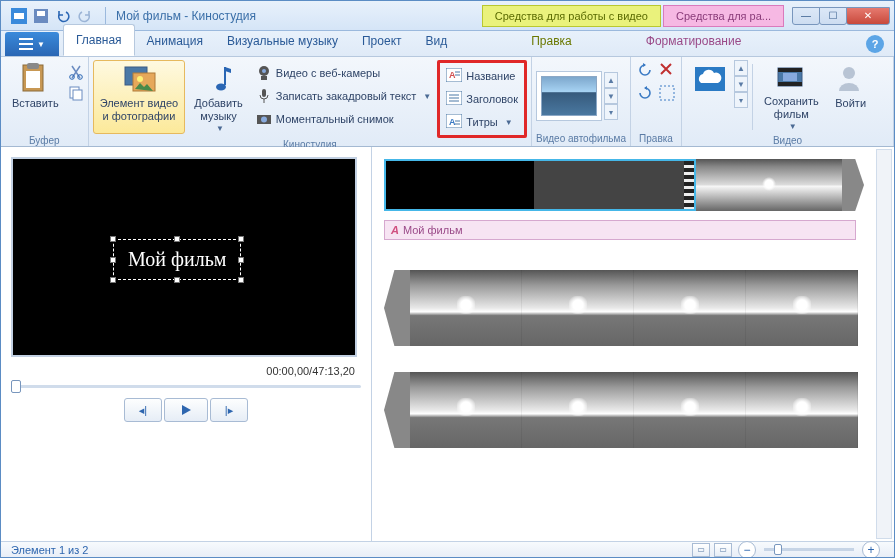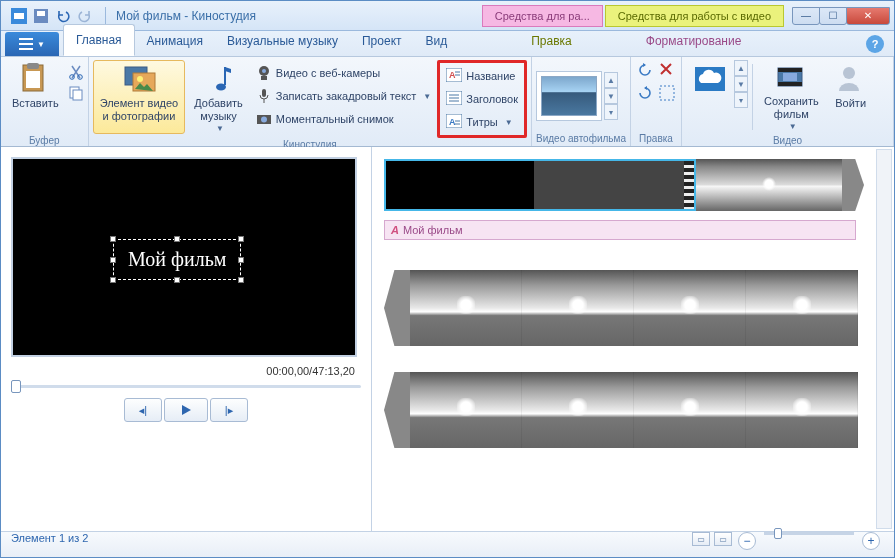--- a/index.html
+++ b/index.html
@@ -72,21 +72,21 @@
 .arrowend { width:22px; height:52px; background:#888; clip-path: polygon(0 0, 60% 0, 100% 50%, 60% 100%, 0 100%); }
 .caption-bar { border:1px solid #d6a8cf; background:#f7e4f3; font-size:11px; color:#9a4a88; padding:3px 6px; width:472px; margin-top:-1px; display:flex; align-items:center; gap:4px; }
 .multirow { display:flex; align-items:center; margin-top:30px; }
 .multi-thumbs { display:flex; }
 .multi-thumb { width:112px; height:76px; background: linear-gradient(#555 0%,#999 20%,#e8e8e8 50%, #fff 55%, #777 60%, #666 100%); position:relative; border-right: 1px solid rgba(0,0,0,.06); }
 .multi-thumb::after { content:""; position:absolute; top:26px; left:50%; width:18px; height:18px; background:radial-gradient(#fff,#fff 40%,rgba(255,255,255,.3) 70%,transparent 80%); transform:translateX(-50%); }
 .arrow-left { width:26px; height:76px; background:#888; clip-path: polygon(0 0, 60% 0, 100% 50%, 60% 100%, 0 100%); transform: scaleX(-1); }
 .scrollbar-v { position:absolute; right:2px; top:2px; bottom:2px; width:16px; background:#f0f3f8; border:1px solid #d0dceb; }
 
 
-.status { height:26px; border-top:1px solid #c3d2e5; background:linear-gradient(#f7fafd,#e8eef7); display:flex; align-items:flex-start; padding:0 10px; font-size:11px; color:#2e66af; }
+.status { height:16px; border-top:1px solid #c3d2e5; background:linear-gradient(#f7fafd,#e8eef7); display:flex; align-items:center; padding:0 10px; font-size:11px; color:#2e66af; }
 .status .spacer { flex:1; }
 .status .zbtn { width:18px; height:18px; border:1px solid #a8bbd4; border-radius:50%; background:#fff; display:flex; align-items:center; justify-content:center; font-size:12px; color:#2e66af; margin:0 4px; cursor:pointer; }
 .zoom-track { width:90px; height:3px; background:#c6d4e6; position:relative; margin:0 4px; }
 .zoom-thumb { position:absolute; left:10px; top:-4px; width:8px; height:11px; background:#fff; border:1px solid #7896bd; border-radius:2px; }
 .thumb-icon { width:18px; height:14px; border:1px solid #a8bbd4; background:linear-gradient(#fff,#e6edf6); margin:0 2px; display:flex; align-items:center; justify-content:center; font-size:8px; color:#5a7ba5;}
 
 svg { display:block; }
 </style>
 </head>
 <body>
@@ -114,22 +114,22 @@
     <span class="qat-icon">
         <svg width="14" height="14">
           <path d="M4 3 A5 5 0 1 0 11 6" fill="none" stroke="#9bb4d6" stroke-width="1.6"></path>
           <path d="M11 2 l0 4 -4 0" fill="none" stroke="#9bb4d6" stroke-width="1.6"></path>
         </svg>
       </span>
   </div>
   <div class="sep"></div>
   <div class="title">Мой фильм - Киностудия</div>
   <div class="spacer"></div>
+  <div class="context-tab ct1">Средства для работы с видео</div>
   <div class="context-tab ct2">Средства для ра...</div>
-  <div class="context-tab ct1">Средства для работы с видео</div>
   <div class="winbtns">
     <div class="winbtn">—</div>
     <div class="winbtn">☐</div>
     <div class="winbtn close">✕</div>
   </div>
 </div>
 
 <div class="tabrow">
   <div class="filebtn">
     <svg width="14" height="12">

